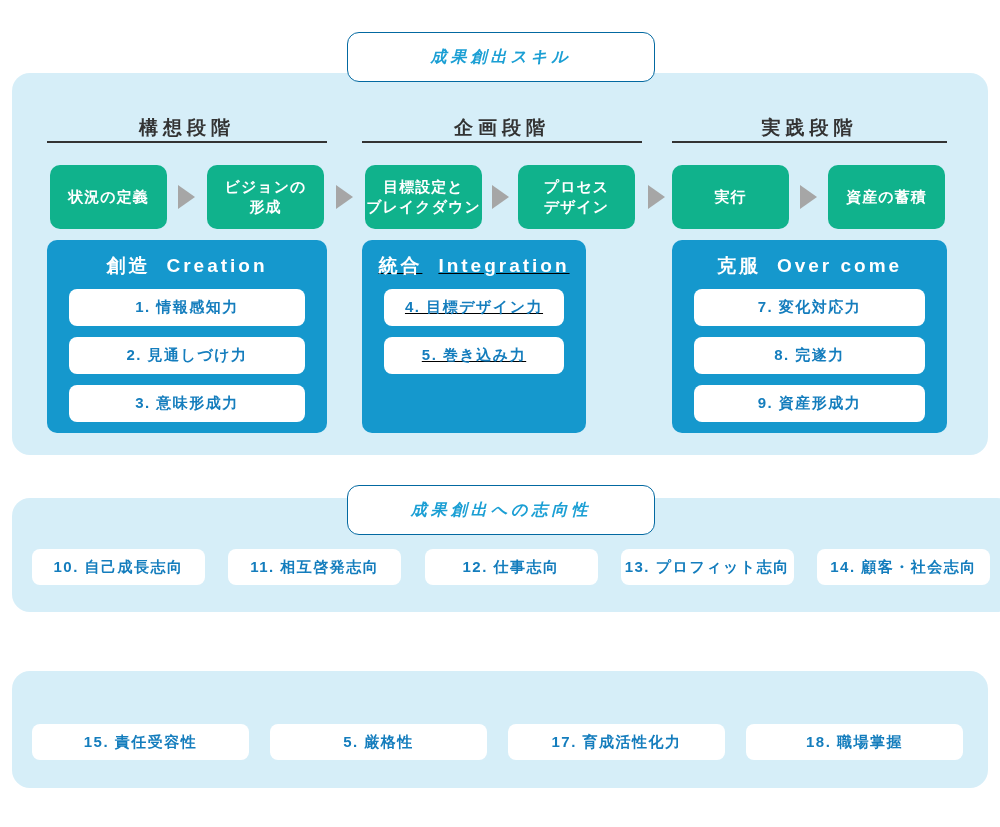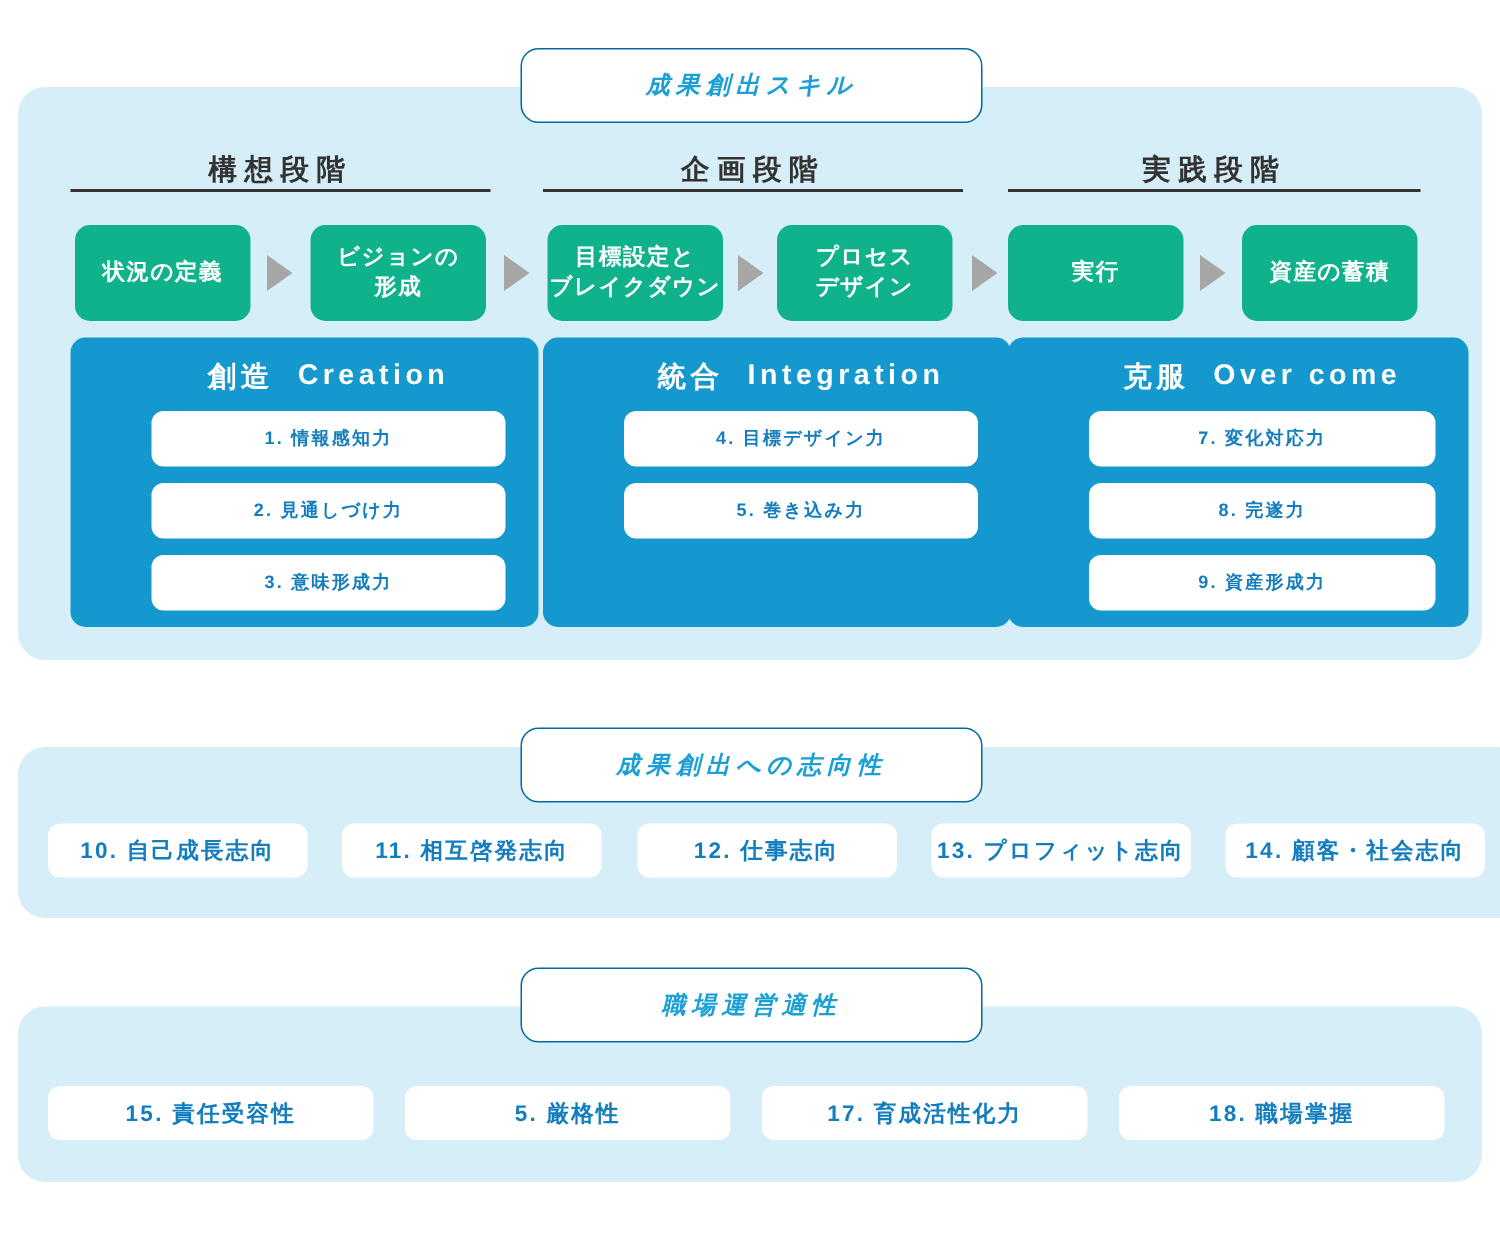--- a/index.html
+++ b/index.html
@@ -3,21 +3,21 @@
 <meta charset="utf-8">
 <style>
   html,body{margin:0;padding:0;background:#ffffff;}
   .canvas{
     position:relative;width:1000px;height:827px;background:#ffffff;overflow:hidden;
     font-family:"Liberation Sans","DejaVu Sans",sans-serif;
     -webkit-font-smoothing:antialiased;
   }
   
   .lpanel{position:absolute;left:12px;width:976px;background:#d6eef8;border-radius:18px;}
-  #panel1{top:58px;height:382px;}
+  #panel1{top:73px;height:382px;}
   #panel2{top:498px;height:114px;padding-left:27px;}
   #panel3{top:671px;height:117px;}
 
   
   .title-box{
     position:absolute;left:347px;width:308px;height:50px;background:#ffffff;
     border:1px solid #0369a1;border-radius:12px;box-sizing:border-box;
     display:flex;align-items:center;justify-content:center;
     color:#1b9fd4;font-size:16px;font-weight:bold;letter-spacing:4px;z-index:3;font-style:italic;
   }
@@ -45,32 +45,32 @@
   .st4{left:506px;} .st5{left:660px;} .st6{left:816px;}
 
   
   .arr{
     position:absolute;top:112px;width:0;height:0;
     border-left:17px solid #a6a6a6;border-top:12px solid transparent;border-bottom:12px solid transparent;
   }
   .ar1{left:166px;} .ar2{left:324px;} .ar3{left:480px;} .ar4{left:636px;} .ar5{left:788px;}
 
   
-  .bpanel{position:absolute;top:167px;height:193px;background:#1598cd;border-radius:10px;padding-left:32px;}
+  .bpanel{position:absolute;top:167px;height:193px;background:#1598cd;border-radius:10px;}
   .bp1{left:35px;width:280px;}
-  .bp2{left:350px;width:280px;}
+  .bp2{left:350px;width:224px;text-decoration:underline;}
   .bp3{left:660px;width:275px;}
   .ghead{
     height:46px;display:flex;align-items:center;justify-content:center;gap:16px;
     color:#ffffff;font-size:19px;font-weight:bold;letter-spacing:3px;margin-top:3px;
   }
   .bitem{
     margin:0 22px 11px;height:37px;background:#ffffff;border-radius:8px;
     display:flex;align-items:center;justify-content:center;
-    color:#147dbd;font-size:12px;font-weight:bold;letter-spacing:1.5px;
+    color:#147dbd;font-size:15px;font-weight:bold;letter-spacing:1.5px;
   }
 
   
   .item-row{position:absolute;left:20px;right:25px;display:flex;justify-content:space-between;}
   #panel2 .item-row{top:51px;}
   #panel3 .item-row{top:53px;}
   .flat-item{
     height:36px;background:#ffffff;border-radius:8px;
     display:flex;align-items:center;justify-content:center;
     color:#147dbd;font-size:15px;font-weight:bold;letter-spacing:1.5px;
@@ -142,21 +142,20 @@
   <div class="lpanel" id="panel2">
     <div class="item-row">
       <div class="flat-item oitem">10. 自己成長志向</div>
       <div class="flat-item oitem">11. 相互啓発志向</div>
       <div class="flat-item oitem">12. 仕事志向</div>
       <div class="flat-item oitem">13. プロフィット志向</div>
       <div class="flat-item oitem">14. 顧客・社会志向</div>
     </div>
   </div>
 
-  <div class="title-box" id="title3">職場運営適性</div>
 
   <div class="lpanel" id="panel3">
     <div class="item-row">
       <div class="flat-item witem">15. 責任受容性</div>
       <div class="flat-item witem">5. 厳格性</div>
       <div class="flat-item witem">17. 育成活性化力</div>
       <div class="flat-item witem">18. 職場掌握</div>
     </div>
   </div>
 

